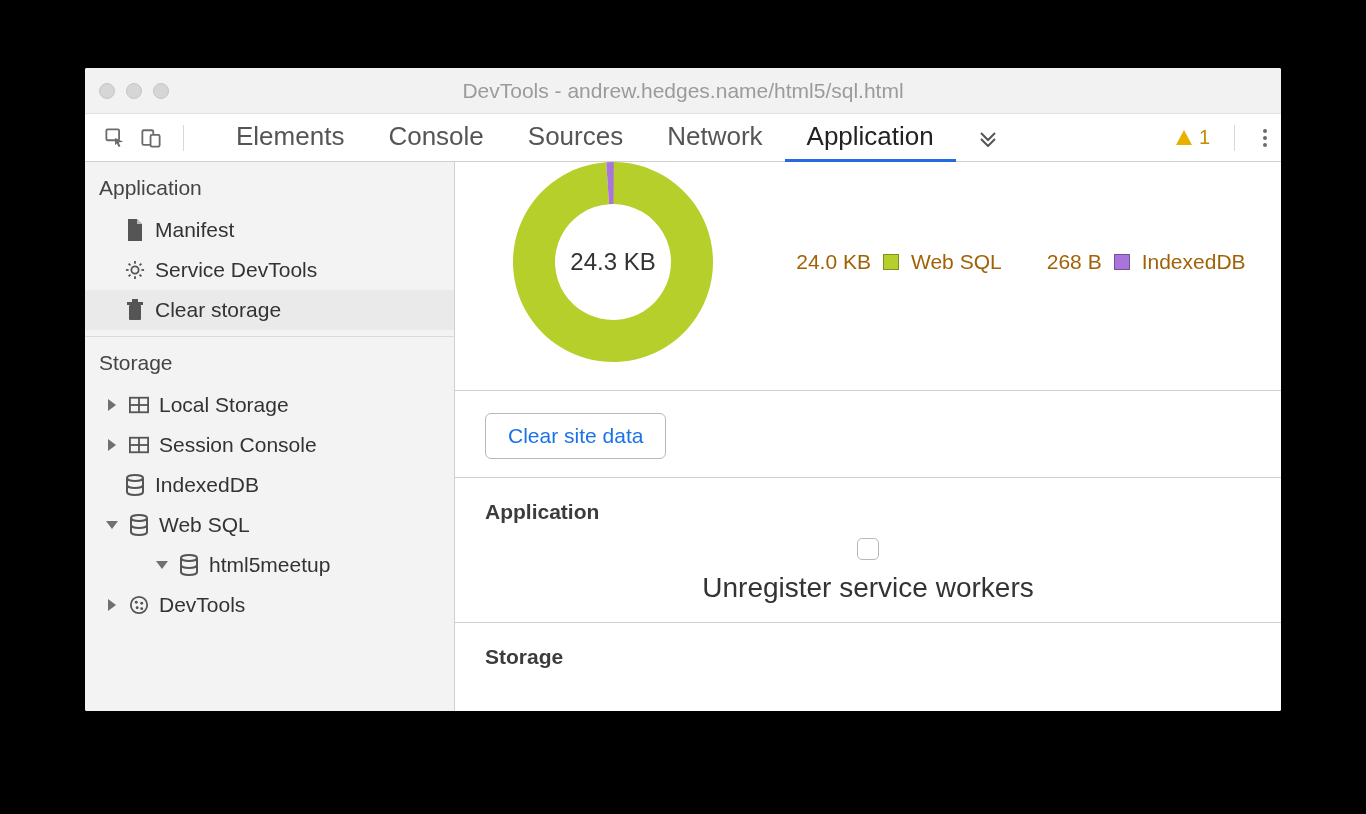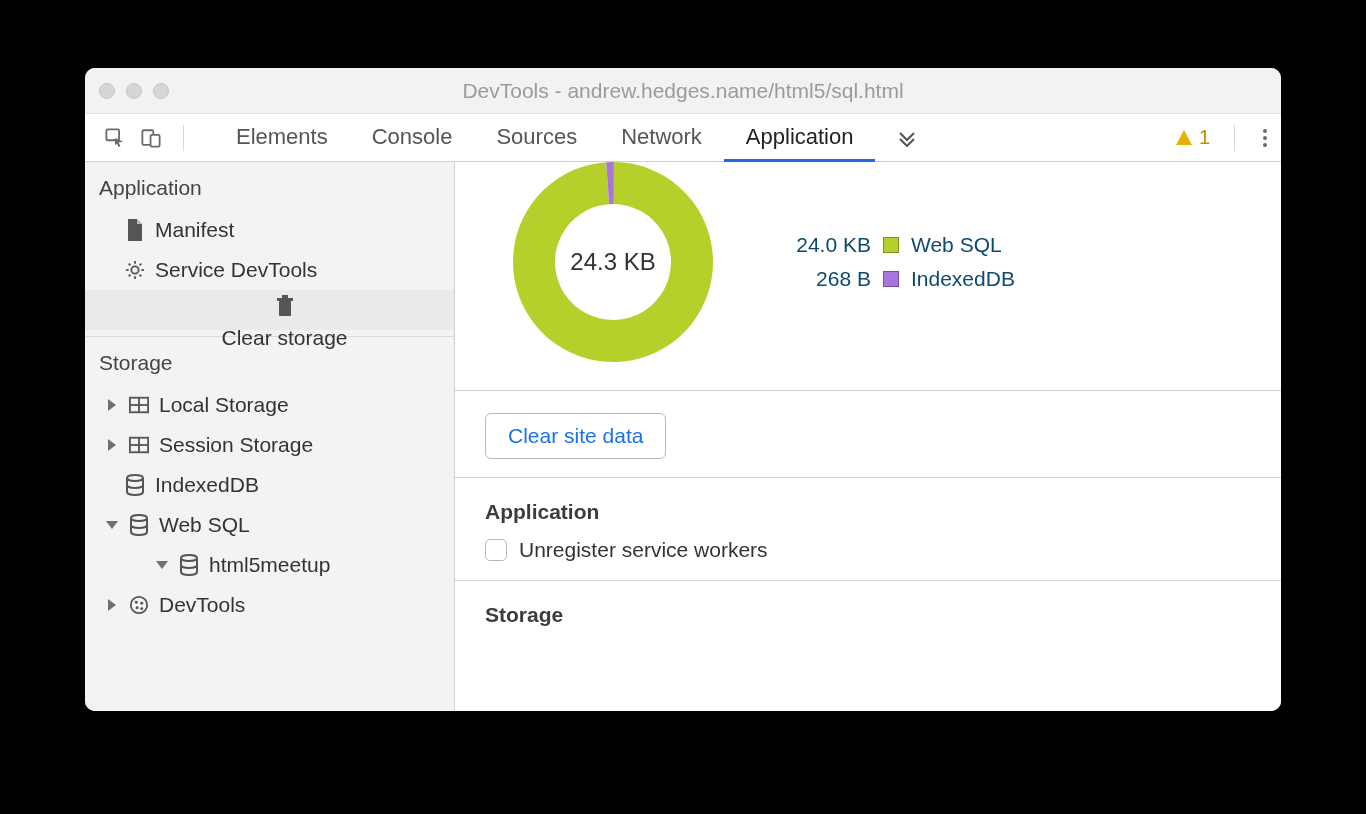--- a/index.html
+++ b/index.html
@@ -23,21 +23,21 @@
     font-family: "Helvetica Neue", Arial, sans-serif;
     font-size: 20px;
     color: var(--text);
     overflow: hidden;
   }
   .window {
     position: absolute;
     left: 85px; top: 68px;
     width: 1196px; height: 643px;
     background: var(--bg-white);
-    border-radius: 10px;
+    border-radius: 2px;
     box-shadow: 0 25px 60px rgba(0,0,0,.6);
     display: flex;
     flex-direction: column;
     overflow: hidden;
   }
   .titlebar {
     height: 46px;
     background: #f2f2f2;
     border-bottom: 1px solid #e3e3e3;
     display: flex;
@@ -66,21 +66,21 @@
   }
   .tab-sep { width:1px; height:26px; background:#d8d8d8; margin:0 6px; }
   .icon {
     width: 20px; height: 20px; display:inline-flex; align-items:center; justify-content:center;
   }
   .tabs {
     display:flex; height:100%; align-items:stretch; margin-left:8px;
   }
   .tab {
     display:flex; align-items:center;
-    padding: 0 22px; font-size:22px; color:#555; cursor:pointer;
+    padding: 0 22px; font-size:26px; color:#555; cursor:pointer;
     border-bottom: 3px solid transparent; margin-bottom:-1px;
   }
   .tab.active { color:#222; border-bottom-color: var(--tab-active); }
   .toolbar-right { margin-left:auto; display:flex; align-items:center; gap:18px; }
   .warn { color:#c09000; display:flex; align-items:center; gap:6px; font-size:20px; }
   .kebab { display:flex; flex-direction:column; gap:3px; padding:4px; }
   .kebab i { width:4px; height:4px; background:#6b6b6b; border-radius:50%; }
 
   .body {
     flex:1; display:flex; min-height:0;
@@ -92,21 +92,21 @@
     padding-bottom: 4px;
   }
   .sidebar .group-hdr {
     font-size: 21px; color:#444; padding: 14px 14px 10px 14px;
   }
   .sidebar .row {
     display:flex; align-items:center; gap:10px;
     padding: 6px 10px 6px 10px; height:40px;
     font-size:21px; color:#333; cursor:pointer;
   }
-  .sidebar .row.selected { background: var(--selected-bg); flex-direction: column; }
+  .sidebar .row.selected { background: var(--selected-bg); }
   .sidebar hr { border:none; border-top:1px solid #dadada; margin:6px 0 0 0; }
   .tri {
     width: 0; height: 0; border-style: solid;
   }
   .tri.right { border-width: 6px 0 6px 8px; border-color: transparent transparent transparent #707070; }
   .tri.down  { border-width: 8px 6px 0 6px; border-color: #707070 transparent transparent transparent; }
   .tri-slot { width:14px; display:flex; justify-content:center; }
 
   .content {
     flex:1; overflow:hidden; background:#fff;
@@ -114,36 +114,36 @@
   .usage-wrap {
     display:flex; align-items:center; gap:60px;
     padding: 0 0 20px 50px; margin-top:-8px;
     border-bottom:1px solid var(--border);
   }
   .donut-wrap { position:relative; width:216px; height:216px; }
   .donut-center {
     position:absolute; inset:0; display:flex; align-items:center; justify-content:center;
     font-size:24px; color:#333;
   }
-  .legend { display:flex; flex-direction:column; gap:10px; font-size:21px; color:#0c4a6e; }
+  .legend { display:flex; gap:10px; font-size:21px; color:#a16207; }
   .legend-row { display:flex; align-items:center; gap:12px; }
   .legend-val { width:90px; text-align:right; }
   .swatch { width:16px; height:16px; border:1px solid rgba(0,0,0,.3); }
 
   .section {
     padding: 22px 30px 18px 30px;
     border-bottom:1px solid var(--border);
   }
   .btn-outline {
     border:1px solid #b8b8b8; background:#fff; border-radius:6px;
     padding: 10px 22px; font-size:21px; color: var(--link-blue);
     cursor:pointer;
   }
   .sec-title { font-weight:600; font-size:21px; color:var(--section-hdr); margin-bottom:14px; }
-  .checkbox-row { display:flex; align-items:center; gap:12px; font-size:21px; color:#333; }
+  .checkbox-row { display:flex; align-items:center; gap:12px; font-size:28px; color:#333;flex-direction:column; }
   .faux-checkbox {
     width:22px; height:22px; border:1px solid #b8b8b8; border-radius:5px; background:#fff;
   }
 
   
   svg { display:block; }
   .dark-ico { fill:#555; }
 </style>
 </head>
 <body>
@@ -265,21 +265,21 @@
         <span class="tri-slot">
             <span class="tri right"></span>
           </span>
         <span class="icon">
           <svg width="22" height="18" viewBox="0 0 22 18">
               <rect x="1" y="1" width="20" height="16" fill="none" stroke="#555" stroke-width="2"></rect>
               <line x1="1" y1="9" x2="21" y2="9" stroke="#555" stroke-width="2"></line>
               <line x1="11" y1="1" x2="11" y2="17" stroke="#555" stroke-width="2"></line>
             </svg>
         </span>
-        <span>Session Storage</span>
+        <span>Session Console</span>
       </div>
       <div class="row" style="padding-left:40px">
         <span class="icon">
           <svg width="20" height="22" viewBox="0 0 20 22">
               <ellipse cx="10" cy="4" rx="8" ry="3" fill="none" stroke="#555" stroke-width="2"></ellipse>
               <path d="M2 4v7c0 1.7 3.6 3 8 3s8-1.3 8-3V4" fill="none" stroke="#555" stroke-width="2"></path>
               <path d="M2 11v7c0 1.7 3.6 3 8 3s8-1.3 8-3v-7" fill="none" stroke="#555" stroke-width="2"></path>
             </svg>
         </span>
         <span>IndexedDB</span>

